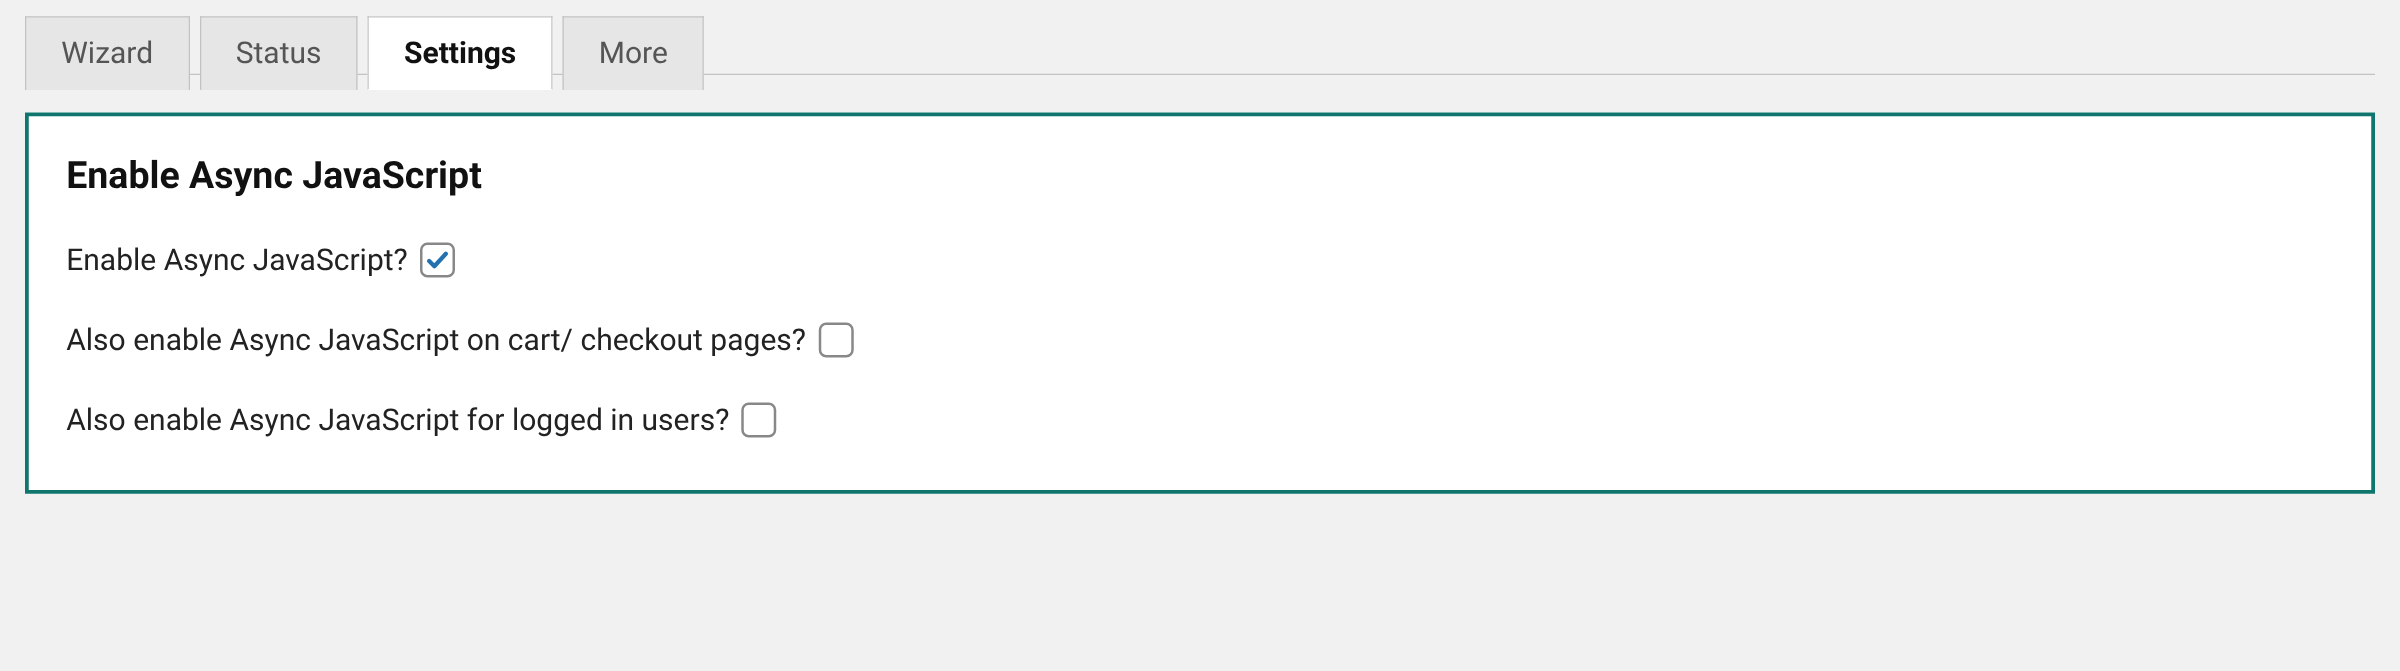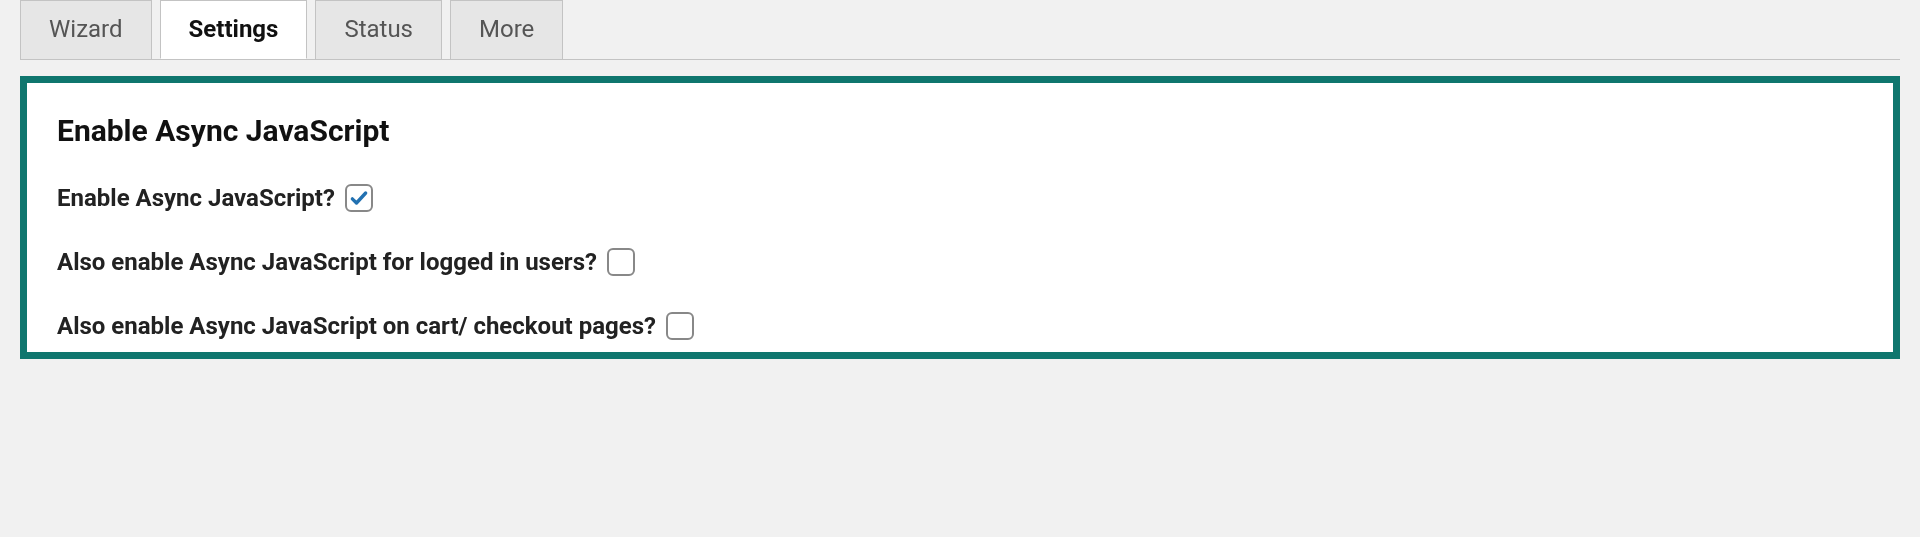--- a/index.html
+++ b/index.html
@@ -25,49 +25,49 @@
     }
     .tab {
       padding: 14px 28px;
       font-size: 24px;
       color: #555;
       background: #e6e6e6;
       border: 1px solid #c3c3c3;
       border-bottom: none;
       cursor: pointer;
       position: relative;
-      top: 0;
+      top: 13px;
       line-height: 1.2;
     }
     .tab.active {
       background: #ffffff;
       color: #111;
       font-weight: 700;
       border-bottom: 1px solid #ffffff;
     }
     .panel {
-      margin-top: 16px;
+      margin-top: 30px;
       background: #ffffff;
-      border: 7px solid #0f766e;
-      padding: 30px 30px 12px 30px;
+      border: 3px solid #0f766e;
+      padding: 30px 30px 42px 30px;
     }
     .section-title {
       font-size: 30px;
       font-weight: 700;
       color: #111;
       margin-bottom: 36px;
     }
     .option-row {
       display: flex;
       align-items: flex-end;
       gap: 10px;
       margin-bottom: 36px;
       font-size: 24px;
       color: #222;
-      font-weight: 700;
+      font-weight: 400;
     }
     .option-row:last-child {
       margin-bottom: 0;
     }
     .checkbox {
       width: 28px;
       height: 28px;
       border: 2px solid #888;
       border-radius: 6px;
       background: #fff;
@@ -83,44 +83,44 @@
     .checkbox.checked svg {
       display: block;
     }
   </style>
 </head>
 <body>
 
 <div class="wrapper">
   <div class="tabs">
     <div class="tab"><span>Wizard</span></div>
+    <div class="tab"><span>Status</span></div>
     <div class="tab active"><span>Settings</span></div>
-    <div class="tab"><span>Status</span></div>
     <div class="tab"><span>More</span></div>
   </div>
 
   <div class="panel">
     <h2 class="section-title">Enable Async JavaScript</h2>
 
     <div class="option-row">
       <span>Enable Async JavaScript?</span>
       <span class="checkbox checked">
         <svg width="20" height="20" viewBox="0 0 24 24" fill="none" stroke="#2271b1" stroke-width="4" stroke-linecap="round" stroke-linejoin="round">
             <polyline points="4 13 9 18 20 6"></polyline>
           </svg>
       </span>
     </div>
 
     <div class="option-row">
-      <span>Also enable Async JavaScript for logged in users?</span>
+      <span>Also enable Async JavaScript on cart/ checkout pages?</span>
       <span class="checkbox">
         
       </span>
     </div>
 
     <div class="option-row">
-      <span>Also enable Async JavaScript on cart/ checkout pages?</span>
+      <span>Also enable Async JavaScript for logged in users?</span>
       <span class="checkbox">
         
       </span>
     </div>
   </div>
 </div>
 
 </body></html>

